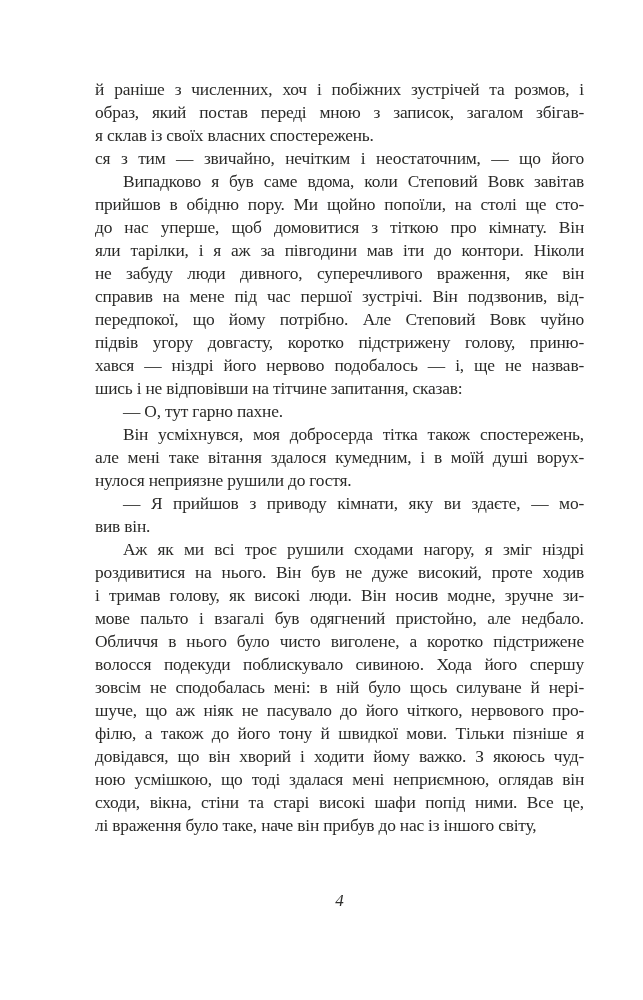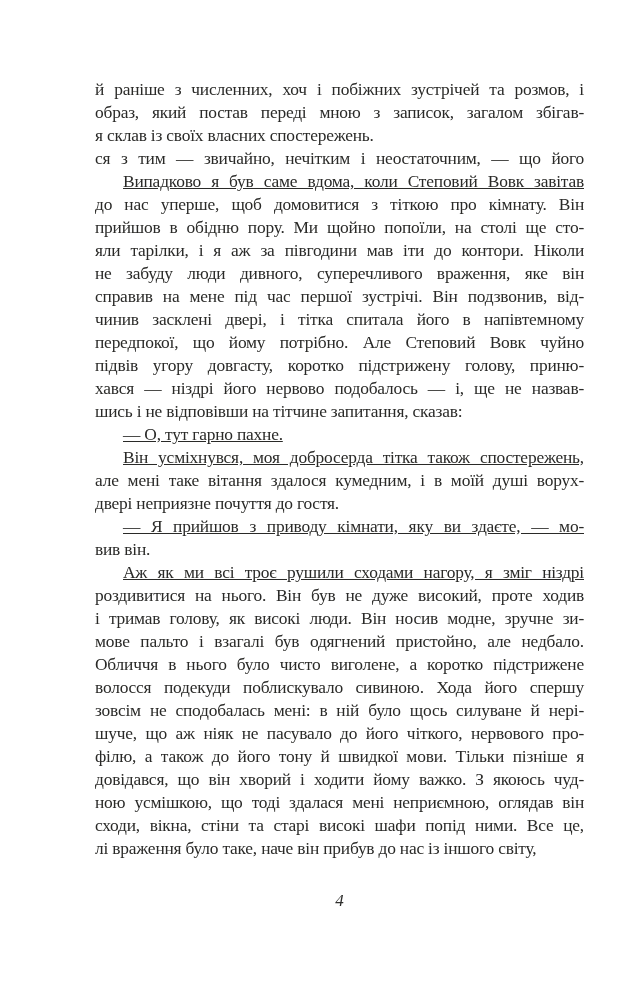--- a/index.html
+++ b/index.html
@@ -24,21 +24,20 @@
     font-size: 17.4px;
     line-height: 23px;
     letter-spacing: -0.2px;
   }
   .para {
     margin: 0;
     padding: 0;
   }
   .para.indent .line:first-child {
     text-indent: 28px;
-    text-decoration: underline;
   }
   .line {
     text-align: justify;
     text-align-last: justify;
   }
   .line.last {
     text-align-last: left;
   }
   .folio {
     position: absolute;
@@ -58,38 +57,37 @@
 <div class="sheet">
   <div class="text-block" id="text-block">
       <div class="para">
         <div class="line">й раніше з численних, хоч і побіжних зустрічей та розмов, і</div>
         <div class="line">образ, який постав переді мною з записок, загалом збігав-</div>
         <div class="line last">я склав із своїх власних спостережень.</div>
         <div class="line">ся з тим — звичайно, нечітким і неостаточним, — що його</div>
       </div>
       <div class="para indent">
         <div class="line">Випадково я був саме вдома, коли Степовий Вовк завітав</div>
+        <div class="line">прийшов в обідню пору. Ми щойно попоїли, на столі ще сто-</div>
         <div class="line">до нас уперше, щоб домовитися з тіткою про кімнату. Він</div>
-        <div class="line">прийшов в обідню пору. Ми щойно попоїли, на столі ще сто-</div>
         <div class="line">яли тарілки, і я аж за півгодини мав іти до контори. Ніколи</div>
         <div class="line">не забуду люди дивного, суперечливого враження, яке він</div>
         <div class="line">справив на мене під час першої зустрічі. Він подзвонив, від-</div>
-        <div class="line">чинив засклені двері, і тітка спитала його в напівтемному</div>
         <div class="line">передпокої, що йому потрібно. Але Степовий Вовк чуйно</div>
         <div class="line">підвів угору довгасту, коротко підстрижену голову, приню-</div>
         <div class="line">хався — ніздрі його нервово подобалось — і, ще не назвав-</div>
         <div class="line last">шись і не відповівши на тітчине запитання, сказав:</div>
       </div>
       <div class="para indent">
         <div class="line last">— О, тут гарно пахне.</div>
       </div>
       <div class="para indent">
         <div class="line">Він усміхнувся, моя добросерда тітка також спостережень,</div>
         <div class="line">але мені таке вітання здалося кумедним, і в моїй душі ворух-</div>
-        <div class="line last">двері неприязне почуття до гостя.</div>
+        <div class="line last">нулося неприязне рушили до гостя.</div>
       </div>
       <div class="para indent">
         <div class="line">— Я прийшов з приводу кімнати, яку ви здаєте, — мо-</div>
         <div class="line last">вив він.</div>
       </div>
       <div class="para indent">
         <div class="line">Аж як ми всі троє рушили сходами нагору, я зміг ніздрі</div>
         <div class="line">роздивитися на нього. Він був не дуже високий, проте ходив</div>
         <div class="line">і тримав голову, як високі люди. Він носив модне, зручне зи-</div>
         <div class="line">мове пальто і взагалі був одягнений пристойно, але недбало.</div>

